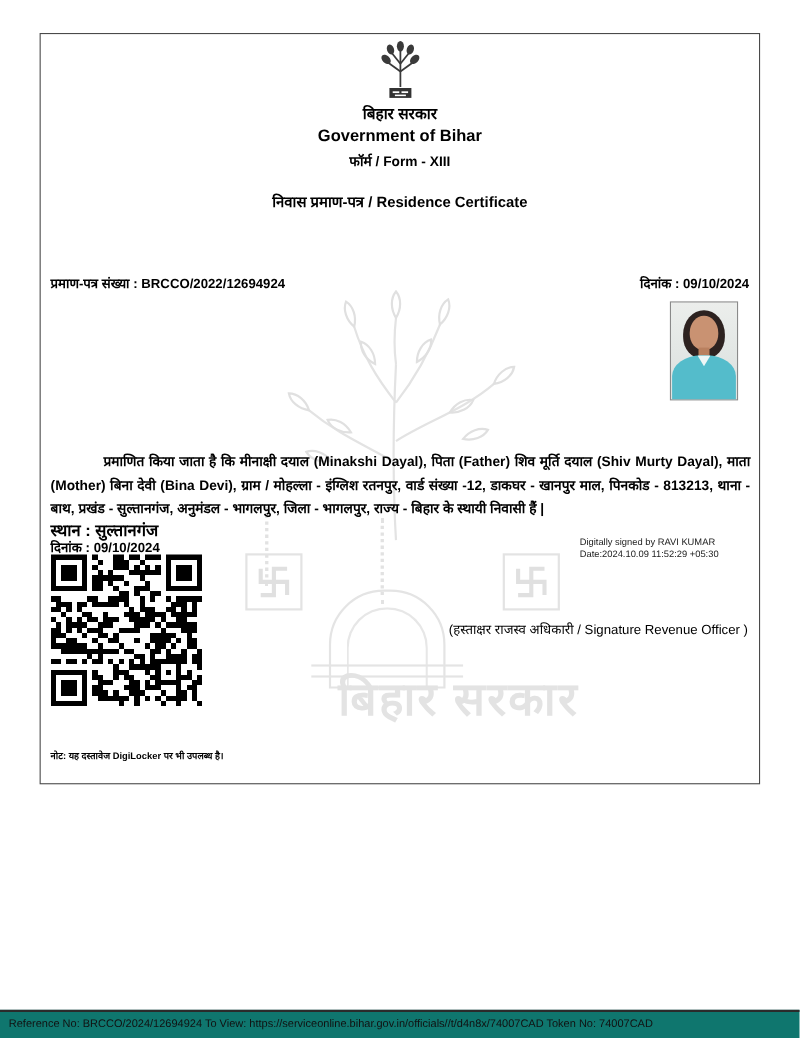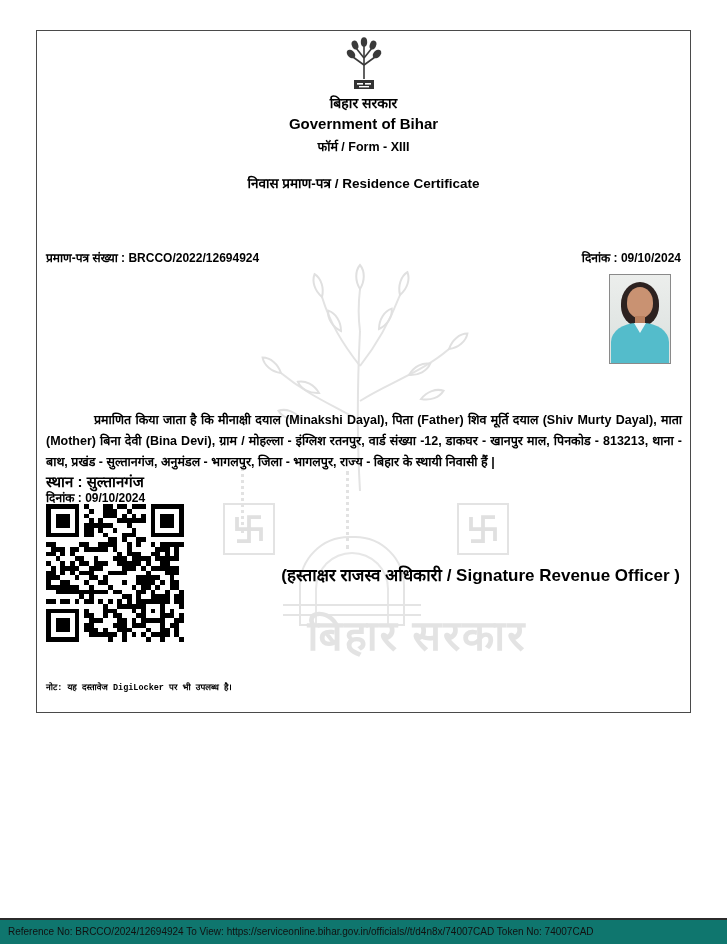--- a/index.html
+++ b/index.html
@@ -53,28 +53,28 @@
     color:#e3e3e3;letter-spacing:2px;white-space:nowrap;}
 
   
   .body-par{left:9px;top:350px;width:636px;font-size:12.5px;font-weight:bold;
     line-height:21px;text-align:justify;text-indent:48px;margin-top:29px;}
   .place-line{left:9px;top:440px;font-size:15px;font-weight:bold;}
   .issue-date-line{left:9px;top:458px;font-size:12px;font-weight:bold;}
 
   
   .digital-sig{left:490px;top:456px;font-size:8.5px;line-height:11px;color:#222;}
-  .officer-caption{right:10px;top:532px;font-size:17px;font-weight:bold;}
+  .officer-caption{right:10px;top:532px;font-size:12px;font-weight:normal;}
 
   
   .qr{left:9px;top:473px;width:138px;height:138px;}
 
   
   .note-1{left:9px;top:636px;font-size:8.5px;font-weight:bold;}
-  .note-2{left:9px;top:650px;font-size:8.5px;font-weight:bold;font-family:Liberation Mono, monospace;}
+  .note-2{left:9px;top:650px;font-size:8.5px;font-weight:bold;}
 
   
   .footer-bar{position:absolute;left:0;top:918px;width:727px;height:39px;box-sizing:border-box;
     background:#0f766e;border-top:2px solid #2b2b2b;font-size:10px;line-height:23px;
     padding-left:8px;color:#111;white-space:nowrap;}
 </style>
 </head>
 <body>
 
 <div class="certificate">
@@ -176,20 +176,24 @@
 
   <div class="abs place-line">
     <span>स्थान :</span>
     <span>सुल्तानगंज</span>
   </div>
   <div class="abs issue-date-line">
     <span>दिनांक :</span>
     <span>09/10/2024</span>
   </div>
 
+  <div class="abs digital-sig">
+    <div>Digitally signed by RAVI KUMAR</div>
+    <div>Date:2024.10.09 11:52:29 +05:30</div>
+  </div>
 
   <div class="abs qr">
     <svg id="qr-svg" viewBox="0 0 29 29" width="138" height="138" fill="#000" shape-rendering="crispEdges" aria-hidden="true">
         <rect x="8" y="0" width="1" height="1"></rect>
         <rect x="12" y="0" width="1" height="1"></rect>
         <rect x="13" y="0" width="1" height="1"></rect>
         <rect x="15" y="0" width="1" height="1"></rect>
         <rect x="16" y="0" width="1" height="1"></rect>
         <rect x="18" y="0" width="1" height="1"></rect>
         <rect x="19" y="0" width="1" height="1"></rect>

